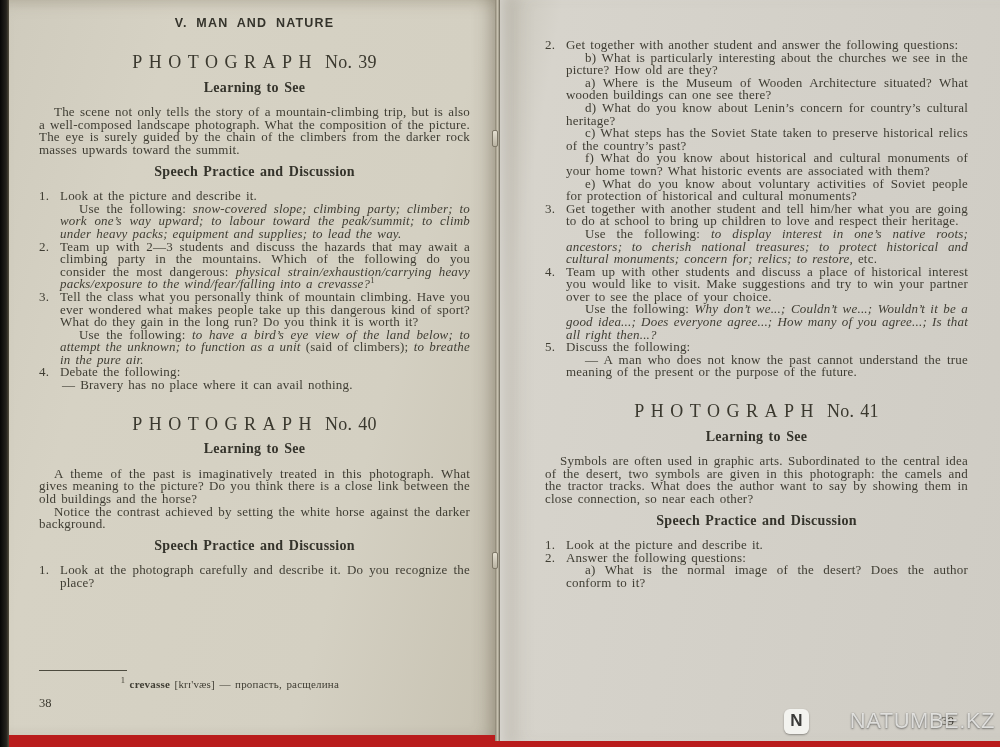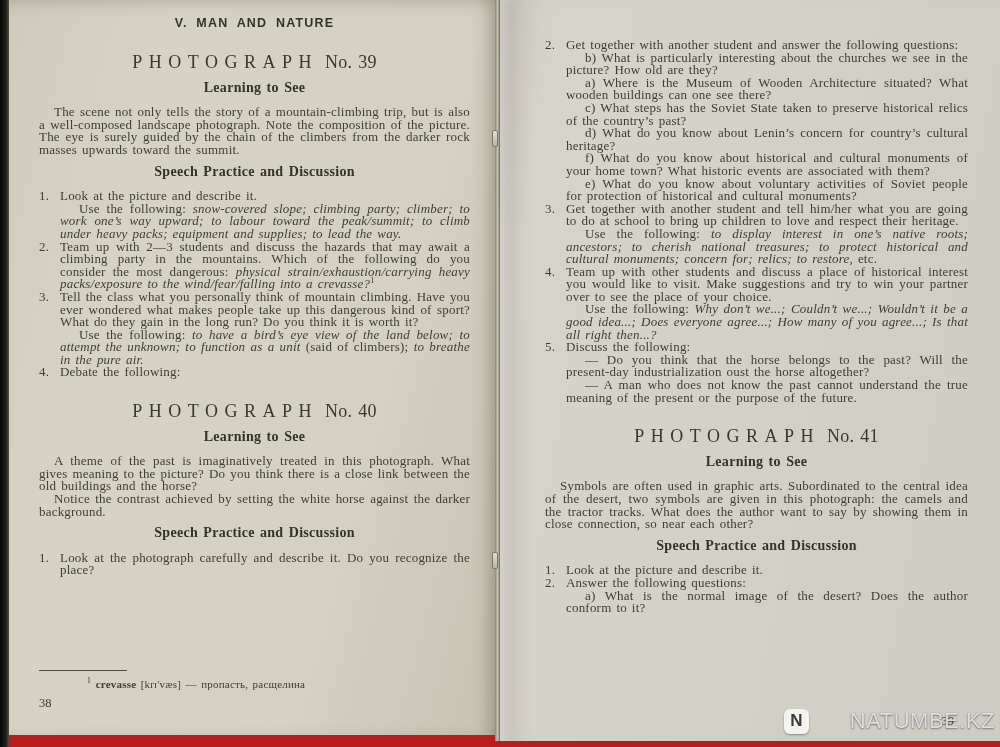--- a/index.html
+++ b/index.html
@@ -53,21 +53,21 @@
   .item{position:relative;padding-left:21px;}
   .item .num{position:absolute;left:0;top:0;}
   .sub{padding-left:21px;text-indent:19px;}
   .sub.noind{text-indent:2px;}
   sup{font-size:8.5px;line-height:0;}
   .it{font-style:italic;}
   .bd{font-weight:bold;}
 
   .footnote{
     position:absolute;left:30px;bottom:44px;width:300px;
-    font-size:11px;line-height:13px;text-align:center;letter-spacing:.2px;
+    font-size:11px;line-height:13px;text-align:right;letter-spacing:.2px;
   }
   .footnote .rule{width:88px;border-top:1.2px solid #4c4a3e;margin-bottom:7px;}
   .footnote .fn-text{padding-left:14px;}
 
   .pagenum{position:absolute;font-size:12.5px;color:#3b392f;}
   .page-left .pagenum{left:30px;bottom:24px;}
   .page-right .pagenum{right:46px;bottom:12px;z-index:1;}
 
   .watermark{
     position:absolute;right:5px;bottom:7px;z-index:5;
@@ -91,28 +91,29 @@
 <body>
 
 <div class="scene">
   <div class="edge-left"></div>
 
   <div class="page page-left">
     <div class="page-inner" id="left-blocks">
         <div class="blk chapter"><span>V. MAN AND NATURE</span></div>
         <div class="blk photo"><span class="pw">PHOTOGRAPH</span><span>No. 39</span></div>
         <div class="blk cbold"><span>Learning to See</span></div>
-        <div class="blk para"><span>The scene not only tells the story of a mountain-climbing trip, but is also a well-composed landscape photograph. Note the composition of the picture. The eye is surely guided by the chain of the climbers from the darker rock masses upwards toward the summit.</span></div>
+        <div class="blk para"><span>The scene not only tells the story of a mountain-climbing trip, but is also a well-composed landscape photograph. What the composition of the picture. The eye is surely guided by the chain of the climbers from the darker rock masses upwards toward the summit.</span></div>
         <div class="blk cbold"><span>Speech Practice and Discussion</span></div>
         <div class="blk item"><span class="num">1.</span><span>Look at the picture and describe it.</span></div>
         <div class="blk sub"><span>Use the following: </span><span class="it">snow-covered slope; climbing party; climber; to work one’s way upward; to labour toward the peak/summit; to climb under heavy packs; equipment and supplies; to lead the way.</span></div>
         <div class="blk item"><span class="num">2.</span><span>Team up with 2—3 students and discuss the hazards that may await a climbing party in the mountains. Which of the following do you consider the most dangerous: </span><span class="it">physical strain/exhaustion/carrying heavy packs/exposure to the wind/fear/falling into a crevasse?</span><sup>1</sup></div>
         <div class="blk item"><span class="num">3.</span><span>Tell the class what you personally think of mountain climbing. Have you ever wondered what makes people take up this dangerous kind of sport? What do they gain in the long run? Do you think it is worth it?</span></div>
         <div class="blk sub"><span>Use the following: </span><span class="it">to have a bird’s eye view of the land below; to attempt the unknown; to function as a unit </span><span>(said of climbers); </span><span class="it">to breathe in the pure air.</span></div>
         <div class="blk item"><span class="num">4.</span><span>Debate the following:</span></div>
+        <div class="blk sub noind"><span>— Bravery has no place where it can avail nothing.</span></div>
         <div class="blk photo"><span class="pw">PHOTOGRAPH</span><span>No. 40</span></div>
         <div class="blk cbold"><span>Learning to See</span></div>
         <div class="blk para"><span>A theme of the past is imaginatively treated in this photograph. What gives meaning to the picture? Do you think there is a close link between the old buildings and the horse?</span></div>
         <div class="blk para"><span>Notice the contrast achieved by setting the white horse against the darker background.</span></div>
         <div class="blk cbold"><span>Speech Practice and Discussion</span></div>
         <div class="blk item"><span class="num">1.</span><span>Look at the photograph carefully and describe it. Do you recognize the place?</span></div>
         <div class="blk footnote">
           <div class="rule"></div>
           <div class="fn-text"><sup>1</sup><span class="bd"> crevasse </span><span>[krɪ'væs] — пропасть, расщелина</span></div>
         </div>
@@ -122,30 +123,29 @@
 
   <div class="gutter"></div>
   <div class="staple" style="top:130px;"></div>
   <div class="staple" style="top:552px;"></div>
 
   <div class="page page-right">
     <div class="page-inner" id="right-blocks">
         <div class="blk item"><span class="num">2.</span><span>Get together with another student and answer the following questions:</span></div>
         <div class="blk sub"><span>b) What is particularly interesting about the churches we see in the picture? How old are they?</span></div>
         <div class="blk sub"><span>a) Where is the Museum of Wooden Architecture situated? What wooden buildings can one see there?</span></div>
+        <div class="blk sub"><span>d) What do you know about Lenin’s concern for country’s cultural heritage?</span></div>
         <div class="blk sub"><span>c) What steps has the Soviet State taken to preserve historical relics of the country’s past?</span></div>
-        <div class="blk sub"><span>d) What do you know about Lenin’s concern for country’s cultural heritage?</span></div>
         <div class="blk sub"><span>f) What do you know about historical and cultural monuments of your home town? What historic events are associated with them?</span></div>
         <div class="blk sub"><span>e) What do you know about voluntary activities of Soviet people for protection of historical and cultural monuments?</span></div>
         <div class="blk item"><span class="num">3.</span><span>Get together with another student and tell him/her what you are going to do at school to bring up children to love and respect their heritage.</span></div>
         <div class="blk sub"><span>Use the following: </span><span class="it">to display interest in one’s native roots; ancestors; to cherish national treasures; to protect historical and cultural monuments; concern for; relics; to restore,</span><span> etc.</span></div>
         <div class="blk item"><span class="num">4.</span><span>Team up with other students and discuss a place of historical interest you would like to visit. Make suggestions and try to win your partner over to see the place of your choice.</span></div>
         <div class="blk sub"><span>Use the following: </span><span class="it">Why don’t we...; Couldn’t we...; Wouldn’t it be a good idea...; Does everyone agree...; How many of you agree...; Is that all right then...?</span></div>
         <div class="blk item"><span class="num">5.</span><span>Discuss the following:</span></div>
-        <div class="blk sub"><span>— Do you think that the horse belongs to the past? Will the present-day industrialization oust the horse altogether?</span></div>
         <div class="blk sub"><span>— A man who does not know the past cannot understand the true meaning of the present or the purpose of the future.</span></div>
         <div class="blk photo"><span class="pw">PHOTOGRAPH</span><span>No. 41</span></div>
         <div class="blk cbold"><span>Learning to See</span></div>
         <div class="blk para"><span>Symbols are often used in graphic arts. Subordinated to the central idea of the desert, two symbols are given in this photograph: the camels and the tractor tracks. What does the author want to say by showing them in close connection, so near each other?</span></div>
         <div class="blk cbold"><span>Speech Practice and Discussion</span></div>
         <div class="blk item"><span class="num">1.</span><span>Look at the picture and describe it.</span></div>
         <div class="blk item"><span class="num">2.</span><span>Answer the following questions:</span></div>
         <div class="blk sub"><span>a) What is the normal image of the desert? Does the author conform to it?</span></div>
       </div>
     <div class="pagenum">39</div>

